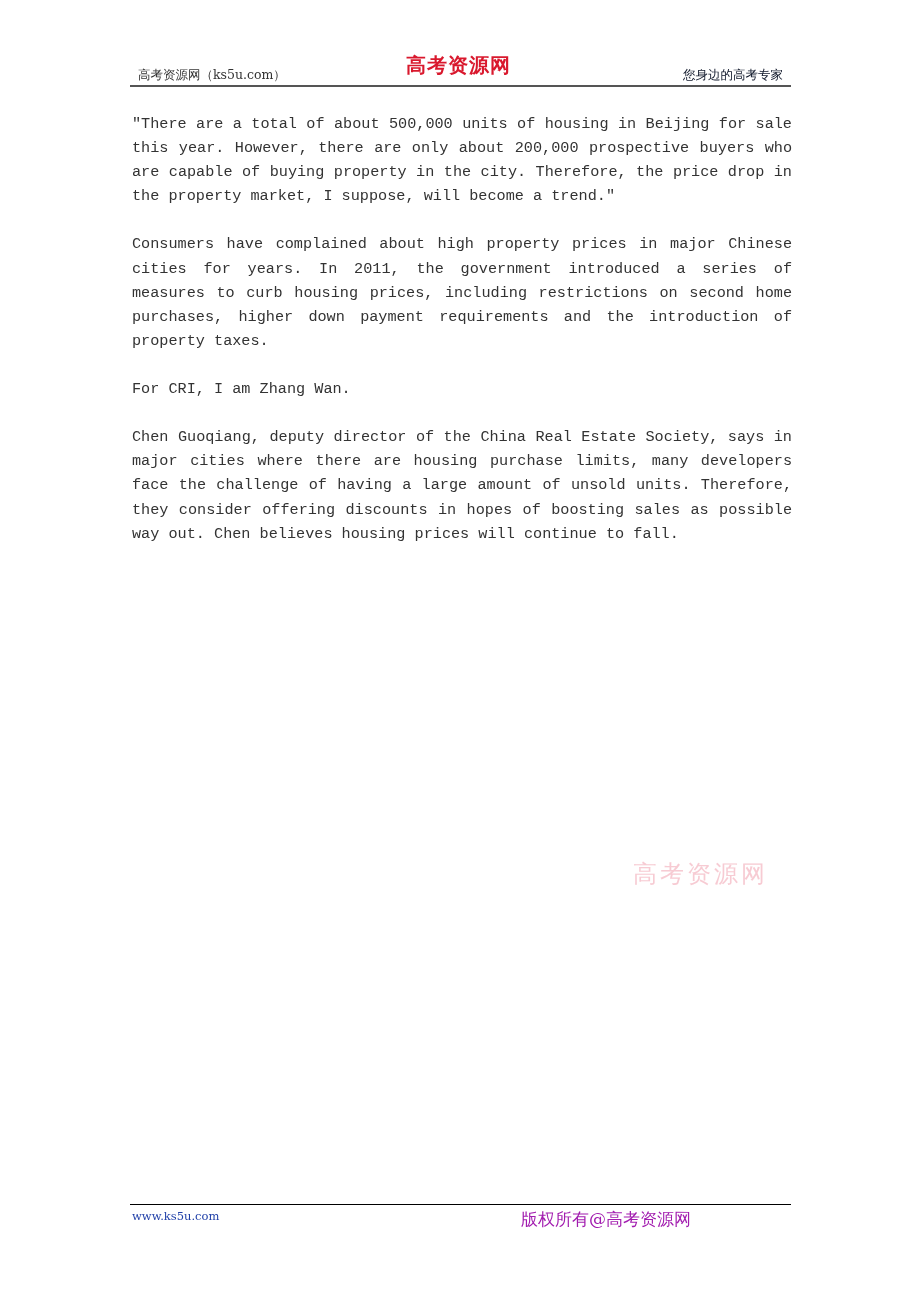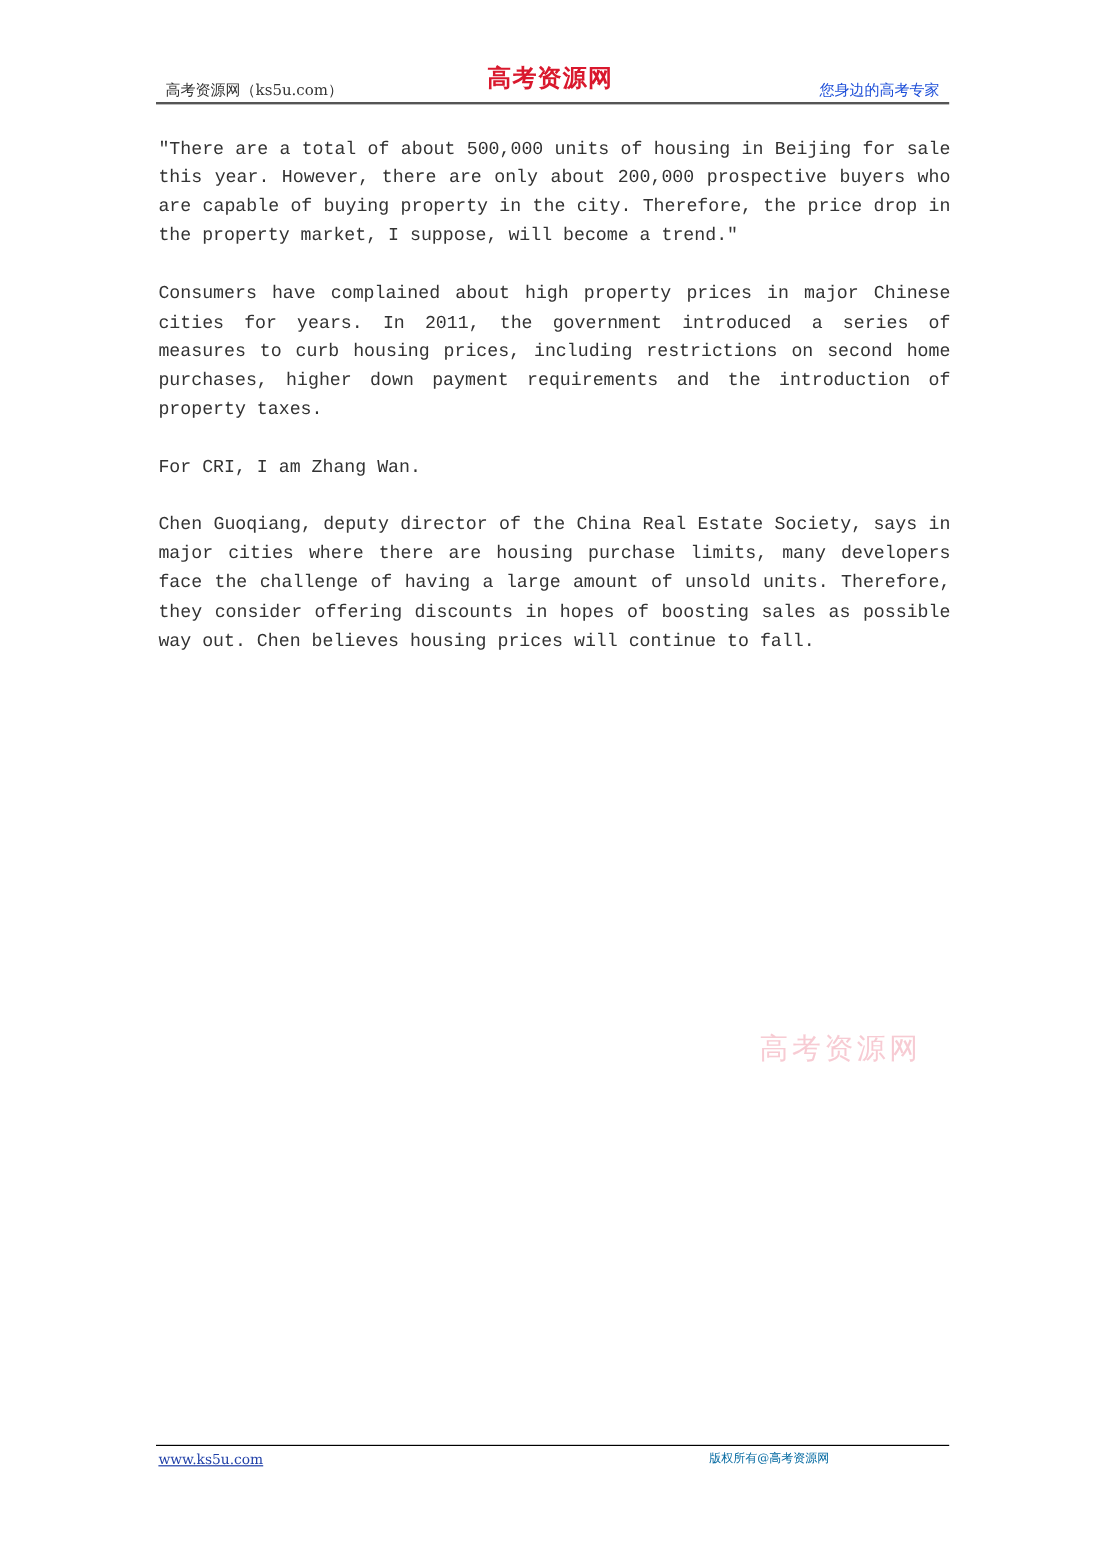--- a/index.html
+++ b/index.html
@@ -1,32 +1,32 @@
 <!DOCTYPE html>
 <html><head>
 <meta charset="utf-8">
 <style>
   html, body { margin: 0; padding: 0; background: #ffffff; }
   body { width: 920px; height: 1302px; position: relative; overflow: hidden; }
   .page { position: absolute; left: 0; top: 0; width: 824px; height: 1302px; }
 
   .header { position: absolute; left: 130px; top: 52px; width: 661px; height: 34px; }
   .header-left { position: absolute; left: 8px; top: 15px; font-family: "DejaVu Serif", serif; font-size: 12.5px; color: #333; }
-  .header-right { position: absolute; right: 8px; top: 15px; font-family: Liberation Mono, monospace; font-size: 12.5px; color: #1d4ed8; }
+  .header-right { position: absolute; right: 8px; top: 15px; font-family: Liberation Mono, monospace; font-size: 12.5px; color: #0f172a; }
   .header-logo { position: absolute; left: 276px; top: 0px; font-family: "DejaVu Serif", serif; font-size: 20px; font-weight: bold; color: #d9182d; letter-spacing: 1px; }
   .header-rule { position: absolute; left: 0; top: 33px; width: 661px; height: 2px; background: #555; }
 
   .body-text { position: absolute; left: 132px; top: 112px; width: 660px; font-family: "Liberation Mono", "DejaVu Sans Mono", monospace; font-size: 15.2px; line-height: 24.1px; color: #333; }
   .body-text p { margin: 0 0 24.1px 0; text-align: justify; text-align-last: left; }
 
   .watermark { position: absolute; left: 633px; top: 858px; font-family: "DejaVu Serif", serif; font-size: 24px; color: #f6c3cc; letter-spacing: 3px; opacity: 0.85; }
 
   .footer-rule { position: absolute; left: 130px; top: 1204px; width: 661px; height: 1px; background: #000; }
-  .footer-left { position: absolute; left: 132px; top: 1209px; font-family: "DejaVu Serif", serif; font-size: 11.5px; color: #1f3fa8; text-decoration: underline; }
-  .footer-right { position: absolute; right: 133px; top: 1208px; font-family: "DejaVu Serif", serif; font-size: 10px; color: #0369a1; }
+  .footer-left { position: absolute; left: 132px; top: 1209px; font-family: "DejaVu Serif", serif; font-size: 11.5px; color: #1f3fa8; }
+  .footer-right { position: absolute; right: 133px; top: 1208px; font-family: "DejaVu Serif", serif; font-size: 17px; color: #a21caf; }
 </style>
 </head>
 <body>
 
 <div class="page">
 
   <div class="header">
     <span class="header-left">高考资源网（ks5u.com）</span>
     <span class="header-logo">高考资源网</span>
     <span class="header-right">您身边的高考专家</span>

